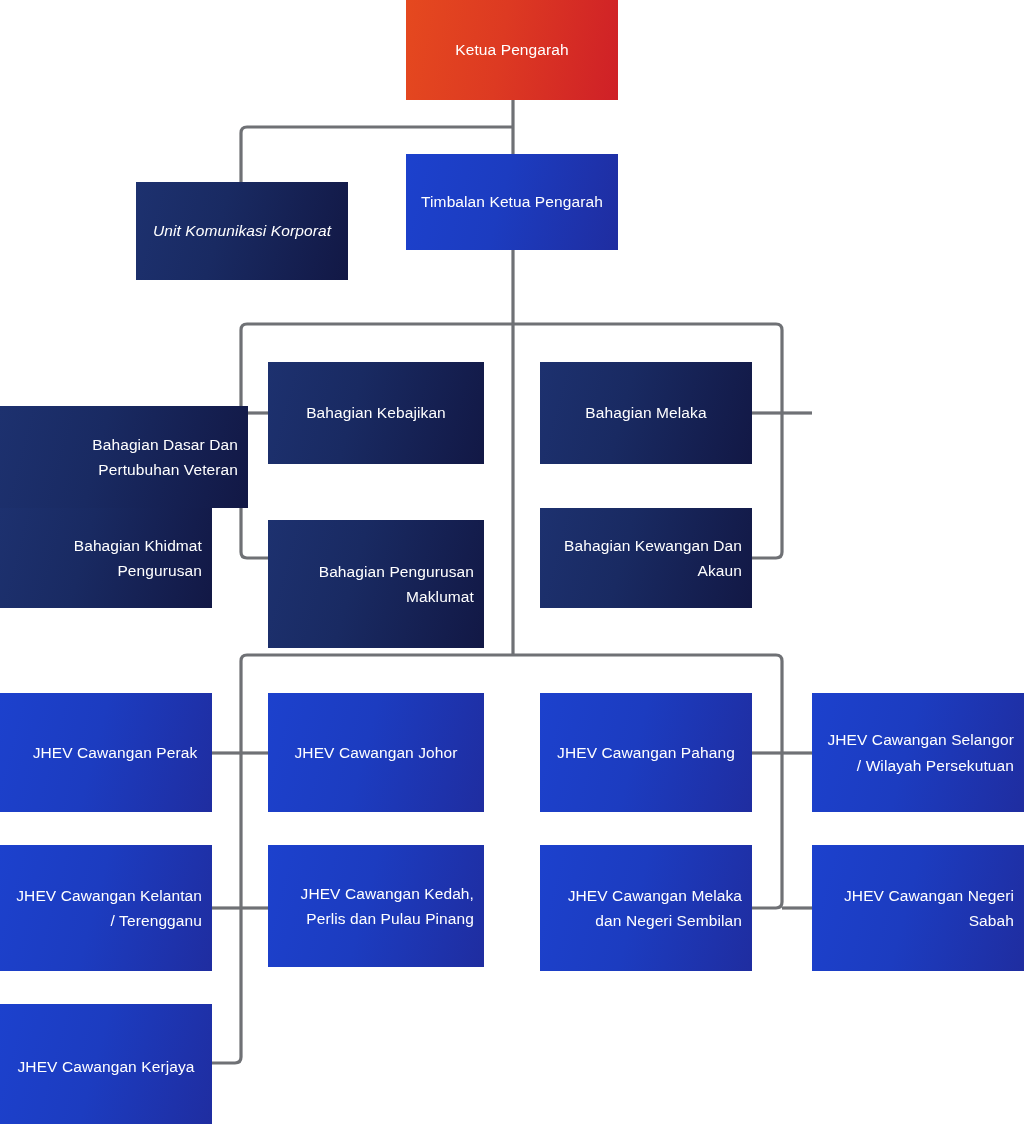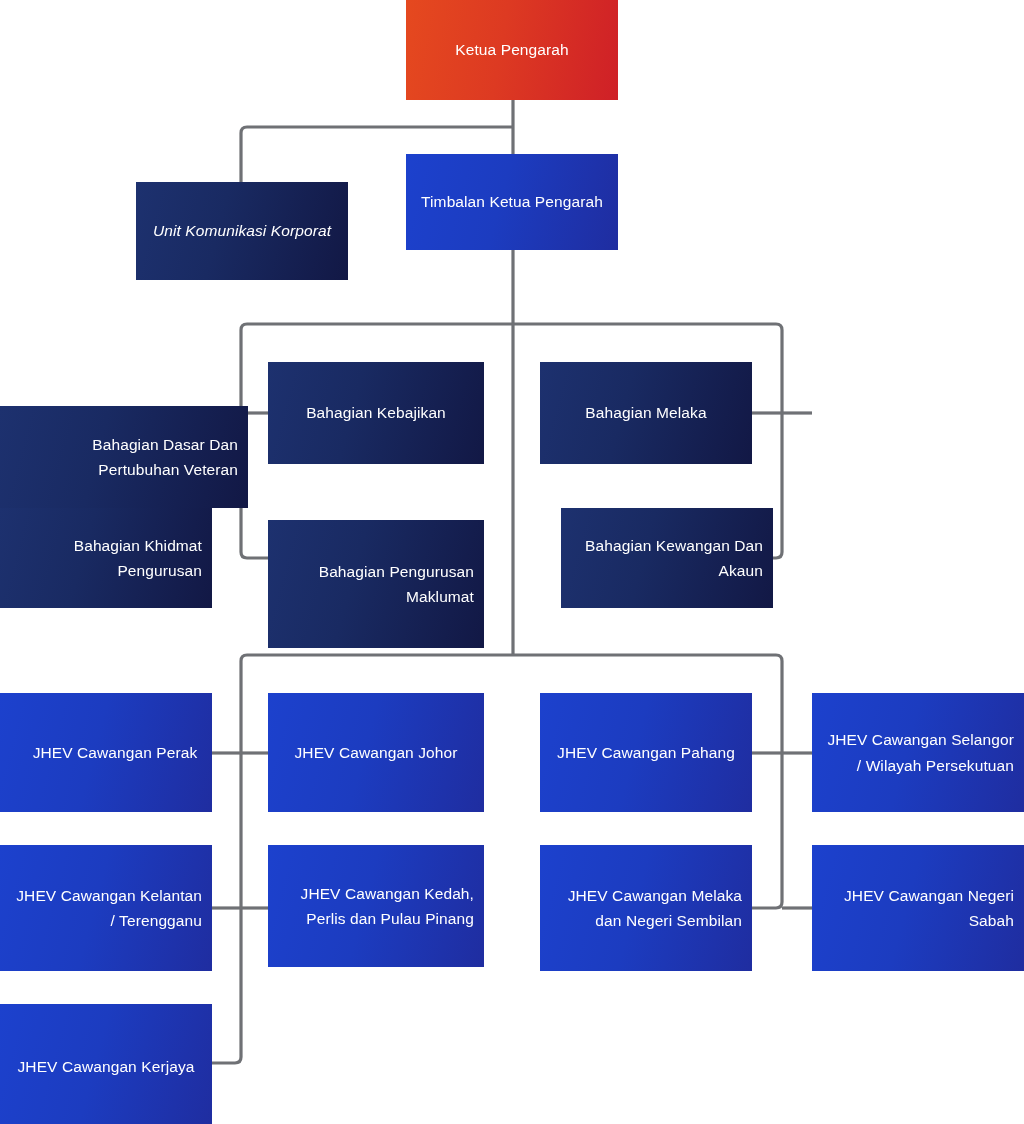--- a/index.html
+++ b/index.html
@@ -109,21 +109,21 @@
 
 
   <div class="node n-navy" style="left:0px; top:508px; width:212px; height:100px;">
     <span>Bahagian Khidmat Pengurusan</span>
   </div>
 
   <div class="node n-navy" style="left:268px; top:520px; width:216px; height:128px;">
     <span>Bahagian Pengurusan Maklumat</span>
   </div>
 
-  <div class="node n-navy" style="left:540px; top:508px; width:212px; height:100px;margin-left:21px;">
+  <div class="node n-navy" style="left:540px; top:508px; width:212px; height:100px;">
     <span>Bahagian Kewangan Dan Akaun</span>
   </div>
 
   <div class="node n-blue" style="left:0px; top:693px; width:212px; height:119px;padding-left:28px;">
     <span>JHEV Cawangan Perak</span>
   </div>
 
   <div class="node n-blue" style="left:268px; top:693px; width:216px; height:119px;">
     <span>JHEV Cawangan Johor</span>
   </div>

